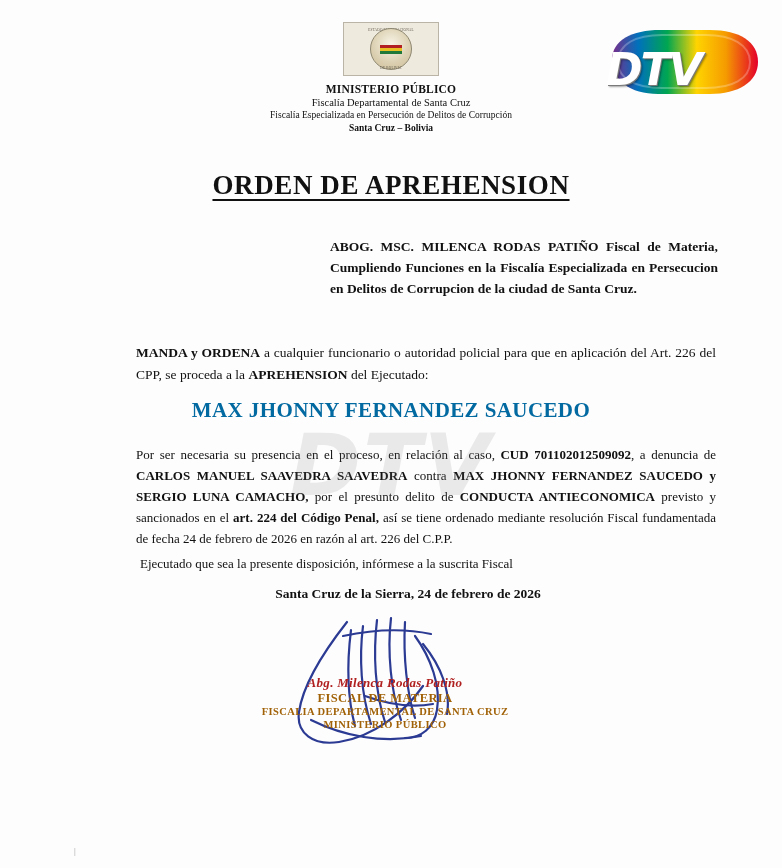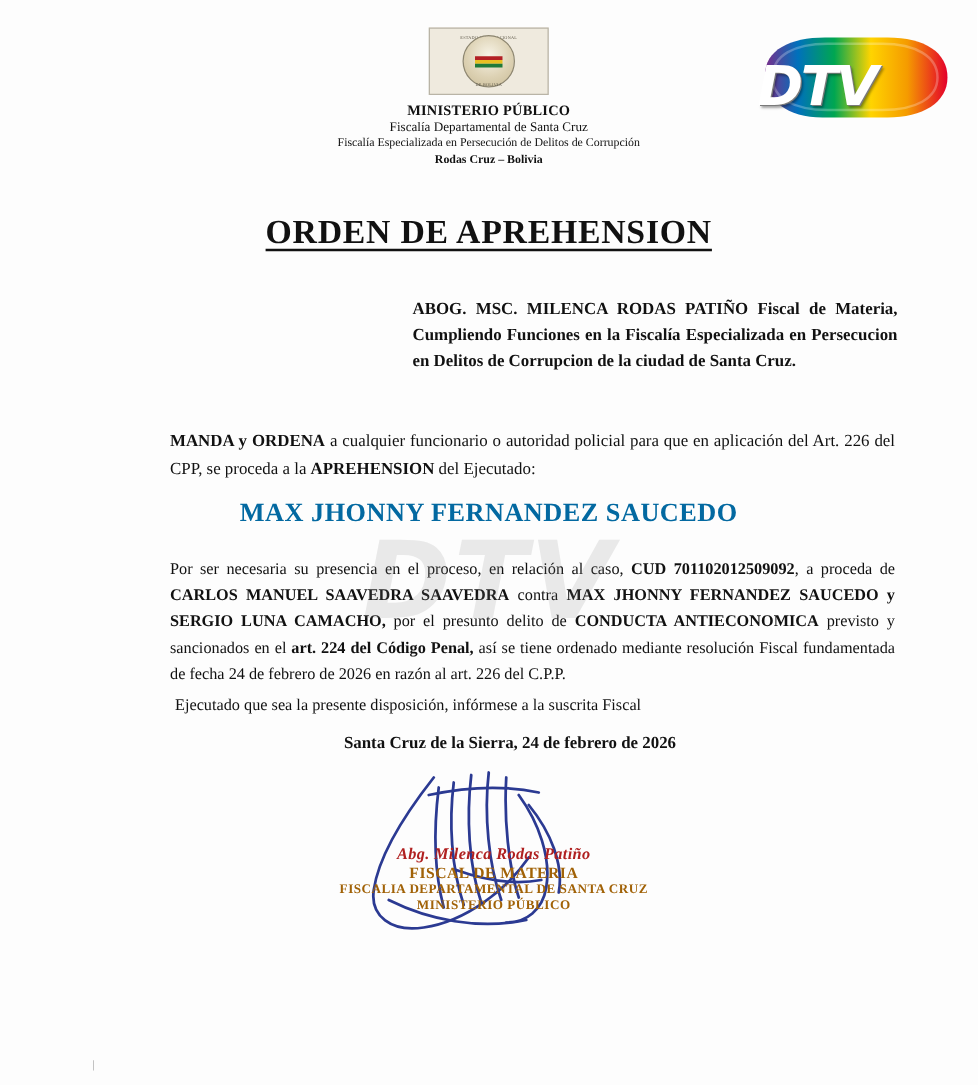--- a/index.html
+++ b/index.html
@@ -223,21 +223,21 @@
     position: absolute;
     top: 600px;
     left: 255px;
     width: 280px;
     height: 160px;
     z-index: 4;
   }
   .sig-stamp {
     position: absolute;
     top: 675px;
-    left: 14px;
+    left: 4px;
     width: 762px;
     text-align: center;
     z-index: 5;
   }
   .sig-name {
     font-family: "Liberation Serif", serif;
     font-style: italic;
     font-weight: bold;
     font-size: 13px;
     color: #b02020;
@@ -273,21 +273,21 @@
       <div class="crest-caption-top">ESTADO PLURINACIONAL</div>
       <div class="inner-oval"></div>
       <div class="band-red"></div>
       <div class="band-yellow"></div>
       <div class="band-green"></div>
       <div class="crest-caption-bottom">DE BOLIVIA</div>
     </div>
     <div class="lh-line1">MINISTERIO PÚBLICO</div>
     <div class="lh-line2">Fiscalía Departamental de Santa Cruz</div>
     <div class="lh-line3">Fiscalía Especializada en Persecución de Delitos de Corrupción</div>
-    <div class="lh-line4">Rodas Cruz – Bolivia</div>
+    <div class="lh-line4">Santa Cruz – Bolivia</div>
   </div>
 
   <div class="dtv-logo">
     <svg width="160" height="74" viewBox="0 0 160 74">
       <defs>
         <linearGradient id="rb" x1="0" y1="0" x2="1" y2="0">
           <stop offset="0%" stop-color="#7b2d8b"></stop>
           <stop offset="18%" stop-color="#0071bc"></stop>
           <stop offset="38%" stop-color="#00a651"></stop>
           <stop offset="58%" stop-color="#ffd400"></stop>
@@ -309,21 +309,21 @@
   <div class="block-manda">
     <b>MANDA y ORDENA</b><span> a cualquier funcionario o autoridad policial para que en aplicación del Art. 226 del CPP, se proceda a la </span><b>APREHENSION</b><span> del Ejecutado:</span>
   </div>
 
   <div class="watermark">DTV</div>
 
   <div class="accused-name">MAX JHONNY FERNANDEZ SAUCEDO</div>
 
   <div class="block-motivo">
     <span>Por ser necesaria su presencia en el proceso, en relación al caso,</span>
-    <b>CUD 701102012509092</b><span>, a proceda de</span>
+    <b>CUD 701102012509092</b><span>, a denuncia de</span>
     <b>CARLOS MANUEL SAAVEDRA SAAVEDRA</b><span> contra </span><b>MAX JHONNY FERNANDEZ SAUCEDO y SERGIO LUNA CAMACHO,</b><span> por el presunto delito de </span><b>CONDUCTA ANTIECONOMICA</b><span> previsto y sancionados en el </span><b>art. 224 del Código Penal,</b><span> así se tiene ordenado mediante resolución Fiscal fundamentada de fecha 24 de febrero de 2026 en razón al art. 226 del C.P.P.</span>
   </div>
 
   <div class="block-ejecutado">Ejecutado que sea la presente disposición, infórmese a la suscrita Fiscal</div>
 
   <div class="block-place-date">Santa Cruz de la Sierra, 24 de febrero de 2026</div>
 
   <div class="signature-area">
     <svg width="280" height="160" viewBox="0 0 280 160">
       <g fill="none" stroke="#1a2a8a" stroke-width="2.2" stroke-linecap="round" stroke-linejoin="round" opacity="0.92">

